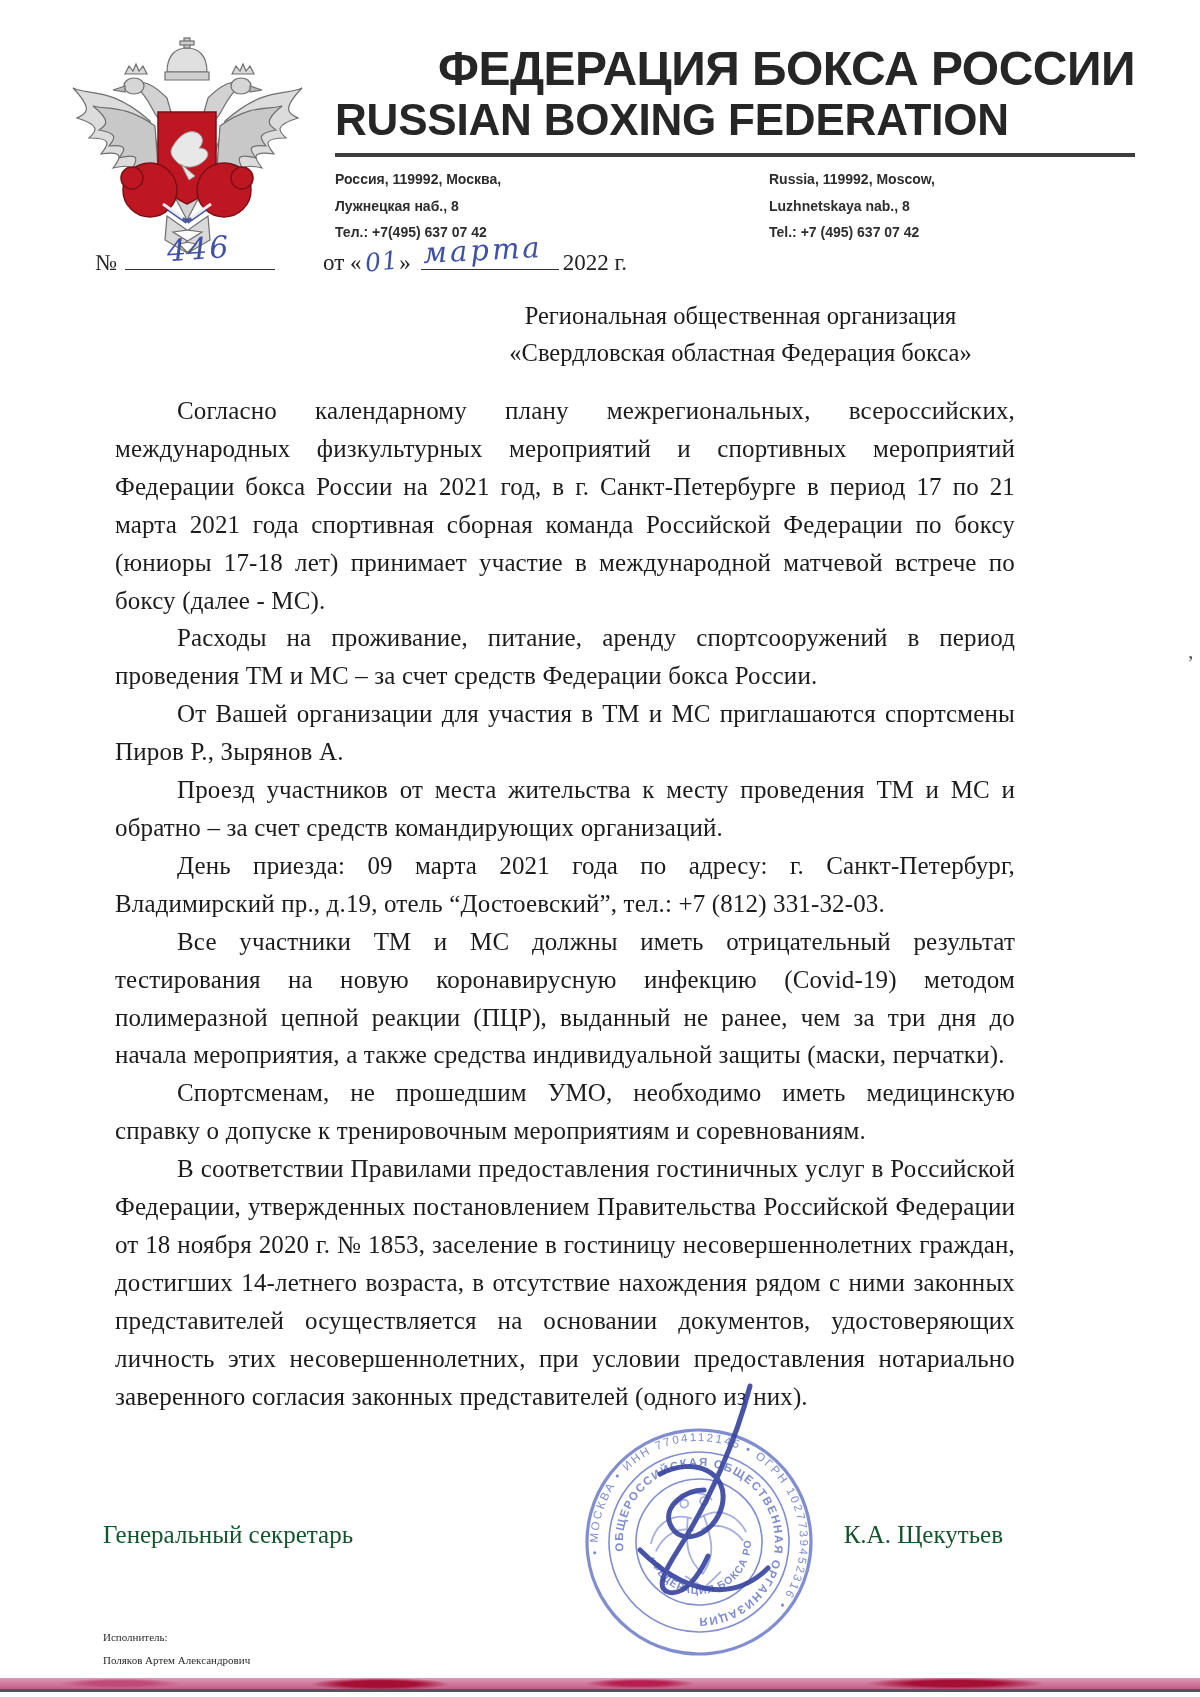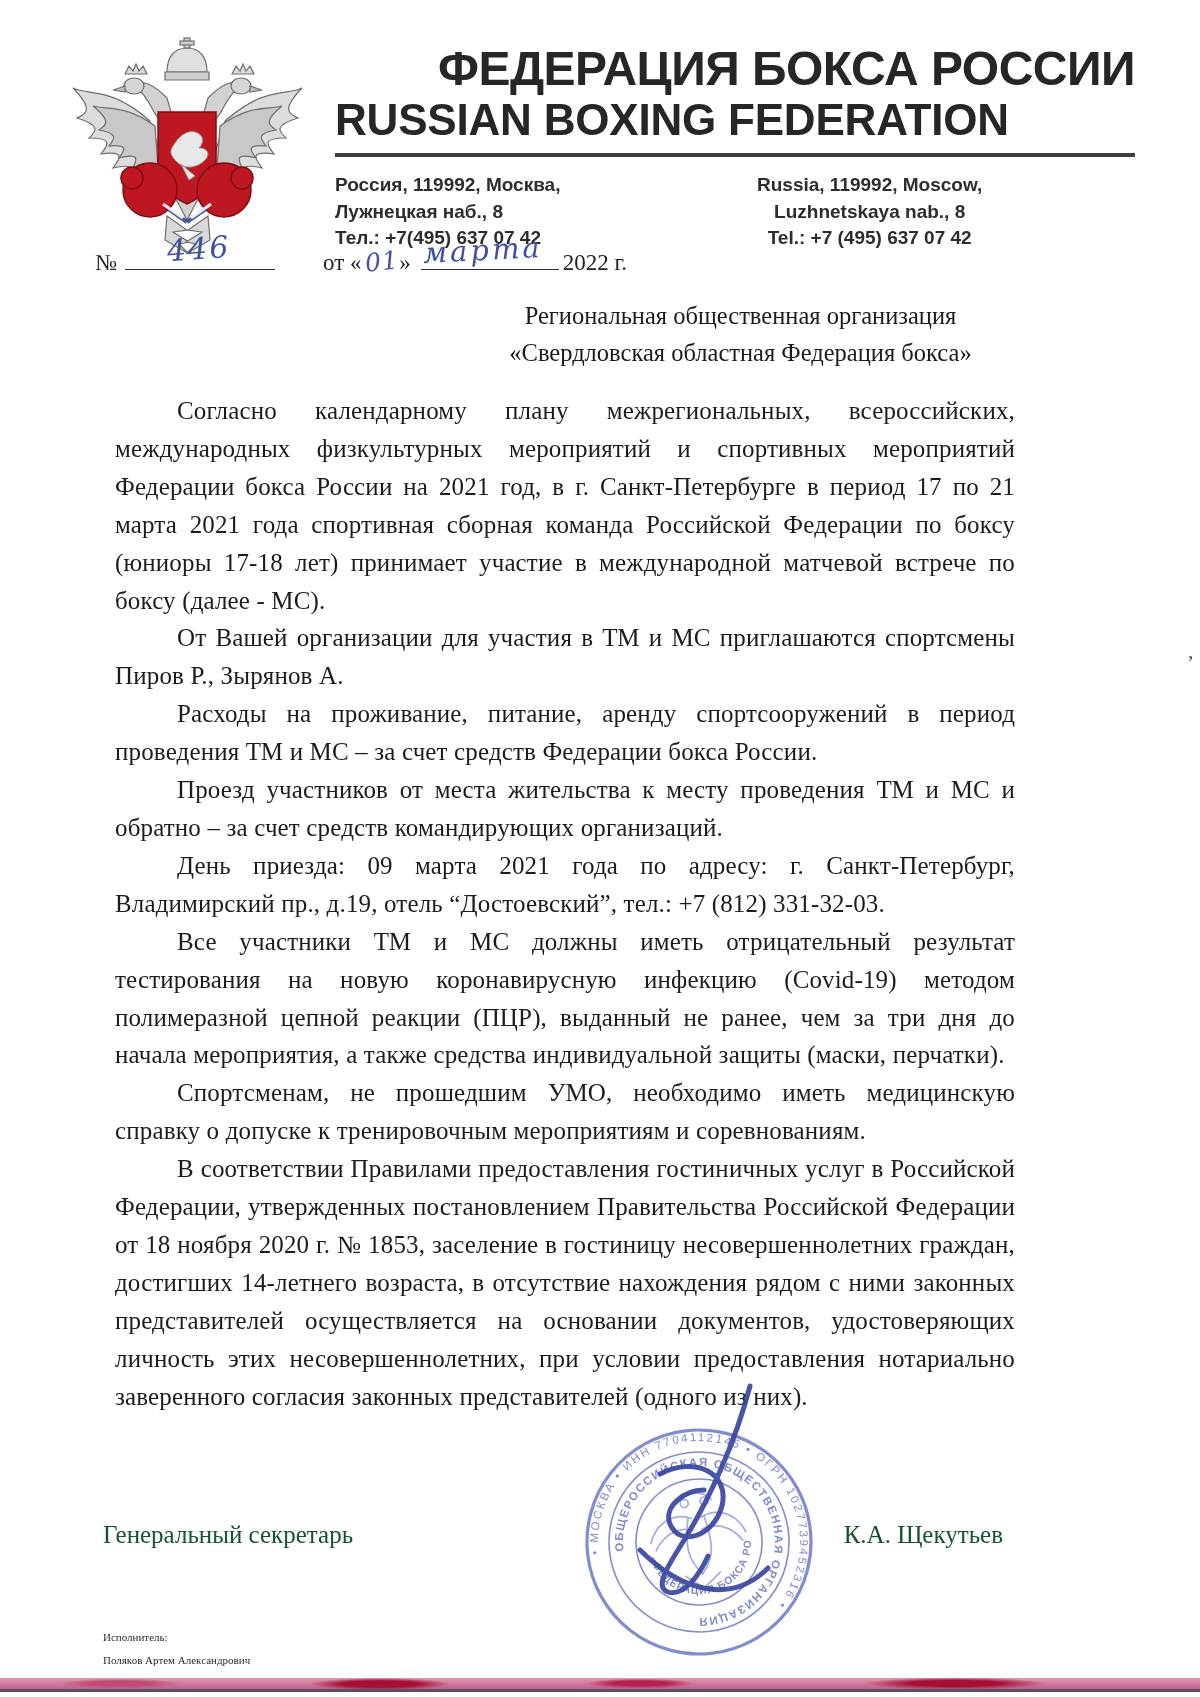--- a/index.html
+++ b/index.html
@@ -13,25 +13,25 @@
   .header-text{position:absolute;left:335px;top:44px;width:800px;}
   .org-ru{
     font-family:"Liberation Sans",sans-serif;font-weight:bold;
     font-size:48px;line-height:50px;color:#262626;letter-spacing:-.5px;white-space:nowrap;text-align:right;
   }
   .org-en{
     font-family:"Liberation Sans",sans-serif;font-weight:bold;
     font-size:44px;line-height:47px;color:#262626;letter-spacing:-.2px;white-space:nowrap;margin-top:2px;
   }
   .header-divider{width:800px;height:4px;background:#3d3d3d;margin-top:10px;}
-  .addresses{position:relative;margin-top:15px;height:85px;
-    font-family:"Liberation Sans",sans-serif;font-weight:bold;font-size:19px;
+  .addresses{position:relative;margin-top:9px;height:85px;
+    font-family:"Liberation Sans",sans-serif;font-weight:bold;font-size:14px;
     line-height:26.5px;color:#2d2d2d;}
   .addr-ru{position:absolute;left:0;top:0;}
-  .addr-en{position:absolute;left:422px;top:0;text-align:center;}
+  .addr-en{position:absolute;left:434px;top:0;}
   
   .ref-line{position:absolute;left:95px;top:243px;font-size:23px;display:flex;align-items:baseline;color:#222;}
   .hand{color:#3f51a3;font-style:italic;font-family:"DejaVu Serif",serif;}
   .blank-num{position:relative;display:inline-block;width:150px;border-bottom:1.5px solid #333;margin:0 8px;height:26px;}
   .blank-num .hand{position:absolute;left:42px;top:-12px;font-size:30px;transform:rotate(-4deg);letter-spacing:2px;}
   .ref-ot{margin-left:40px;margin-right:4px;}
   .hand-day{font-size:25px;transform:rotate(-6deg);display:inline-block;letter-spacing:1px;}
   .blank-month{position:relative;display:inline-block;width:138px;border-bottom:1.5px solid #333;margin:0 4px 0 10px;height:26px;}
   .blank-month .hand{position:absolute;left:2px;top:-10px;font-size:29px;transform:rotate(-3deg);letter-spacing:3px;white-space:nowrap;}
   
@@ -155,22 +155,22 @@
     <span>2022 г.</span>
   </div>
 
   <div class="recipient">
     <div>Региональная общественная организация</div>
     <div>«Свердловская областная Федерация бокса»</div>
   </div>
 
   <div class="body-text">
     <p>Согласно календарному плану межрегиональных, всероссийских, международных физкультурных мероприятий и спортивных мероприятий Федерации бокса России на 2021 год, в г. Санкт-Петербурге в период 17 по 21 марта 2021 года спортивная сборная команда Российской Федерации по боксу (юниоры 17-18 лет) принимает участие в международной матчевой встрече по боксу (далее - МС).</p>
+    <p>Расходы на проживание, питание, аренду спортсооружений в период проведения ТМ и МС – за счет средств Федерации бокса России.</p>
     <p>От Вашей организации для участия в ТМ и МС приглашаются спортсмены Пиров Р., Зырянов А.</p>
-    <p>Расходы на проживание, питание, аренду спортсооружений в период проведения ТМ и МС – за счет средств Федерации бокса России.</p>
     <p>Проезд участников от места жительства к месту проведения ТМ и МС и обратно – за счет средств командирующих организаций.</p>
     <p>День приезда: 09 марта 2021 года по адресу: г. Санкт-Петербург, Владимирский пр., д.19, отель “Достоевский”, тел.: +7 (812) 331-32-03.</p>
     <p>Все участники ТМ и МС должны иметь отрицательный результат тестирования на новую коронавирусную инфекцию (Covid-19) методом полимеразной цепной реакции (ПЦР), выданный не ранее, чем за три дня до начала мероприятия, а также средства индивидуальной защиты (маски, перчатки).</p>
     <p>Спортсменам, не прошедшим УМО, необходимо иметь медицинскую справку о допуске к тренировочным мероприятиям и соревнованиям.</p>
     <p>В соответствии Правилами предоставления гостиничных услуг в Российской Федерации, утвержденных постановлением Правительства Российской Федерации от 18 ноября 2020 г. № 1853, заселение в гостиницу несовершеннолетних граждан, достигших 14-летнего возраста, в отсутствие нахождения рядом с ними законных представителей осуществляется на основании документов, удостоверяющих личность этих несовершеннолетних, при условии предоставления нотариально заверенного согласия законных представителей (одного из них).</p>
   </div>
   <span class="artifact">,</span>
 
   <div class="sign-row">
     <span>Генеральный секретарь</span>

